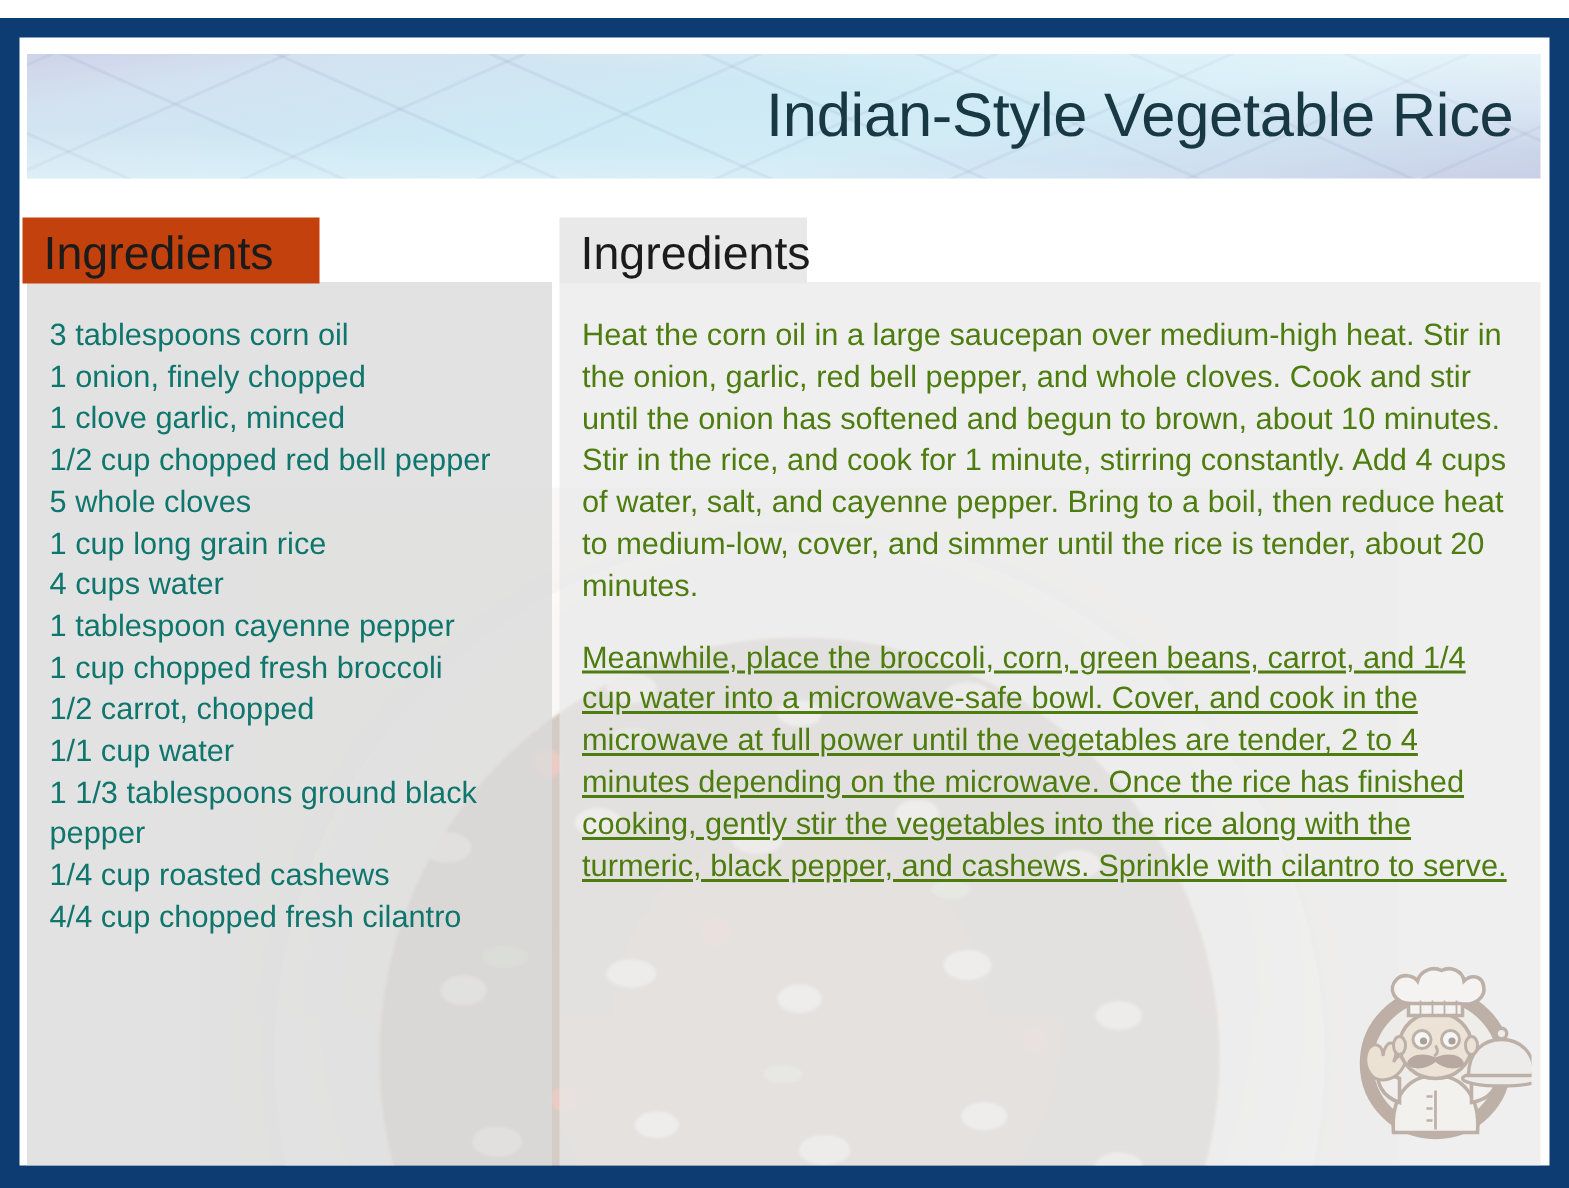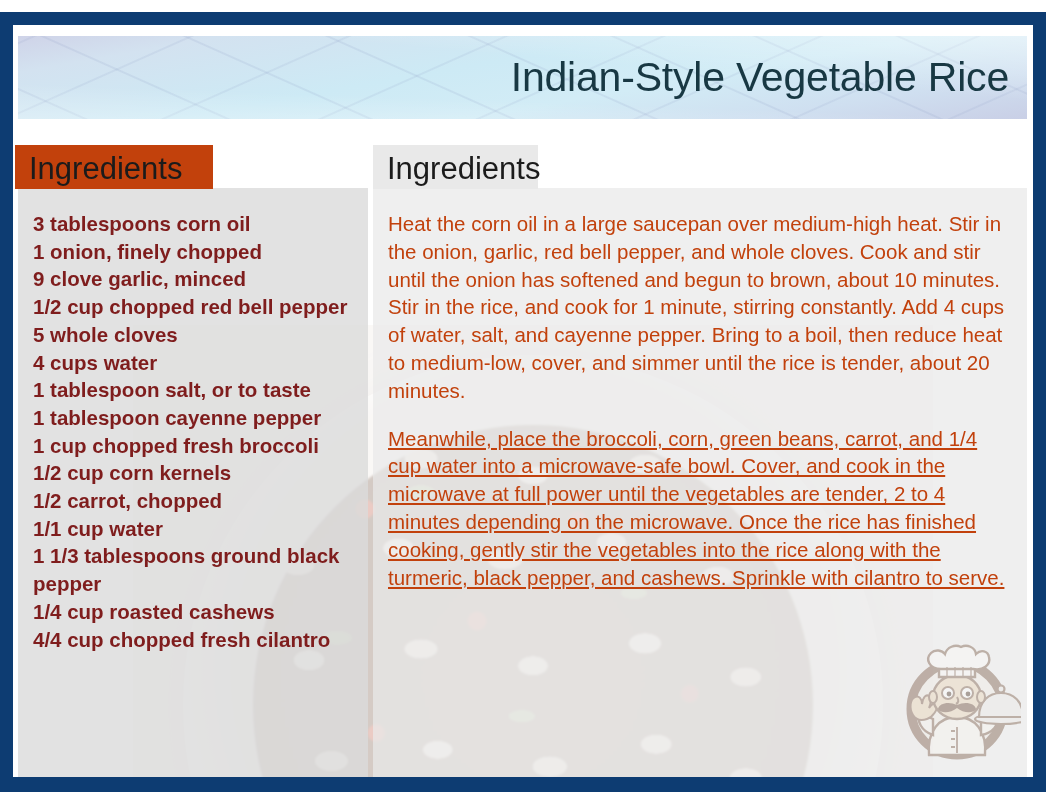--- a/index.html
+++ b/index.html
@@ -221,30 +221,29 @@
     box-sizing: border-box;
     overflow: hidden;
   }
 
   #ingredient-list {
     list-style: none;
     margin: 0;
     padding: 0;
     font-size: 20.5px;
     line-height: 1.352;
-    color: #7f1d1d;
-    font-weight: bold;
+    color: #0f766e;
   }
   #ingredient-list li { margin: 0; padding: 0; }
 
   .direction-paragraph {
     margin: 0 0 20px 0;
     font-size: 20.5px;
     line-height: 1.356;
-    color: #c2410c;
+    color: #4d7c0f;
   }
   .direction-paragraph:last-child { margin-bottom: 0; text-decoration: underline; }
 
   
   #chef-logo {
     position: absolute;
     right: 12px;
     bottom: 10px;
     width: 128px;
     height: 128px;
@@ -268,28 +267,27 @@
     <div id="title-banner">
       <div class="banner-sheen"></div>
       <div id="recipe-title" style="color: rgb(24, 56, 67);">Indian-Style Vegetable Rice</div>
     </div>
 
     <div id="ingredients-panel">
       <div class="panel-body">
         <ul id="ingredient-list">
             <li>3 tablespoons corn oil</li>
             <li>1 onion, finely chopped</li>
-            <li>9 clove garlic, minced</li>
+            <li>1 clove garlic, minced</li>
             <li>1/2 cup chopped red bell pepper</li>
             <li>5 whole cloves</li>
+            <li>1 cup long grain rice</li>
             <li>4 cups water</li>
-            <li>1 tablespoon salt, or to taste</li>
             <li>1 tablespoon cayenne pepper</li>
             <li>1 cup chopped fresh broccoli</li>
-            <li>1/2 cup corn kernels</li>
             <li>1/2 carrot, chopped</li>
             <li>1/1 cup water</li>
             <li>1 1/3 tablespoons ground black pepper</li>
             <li>1/4 cup roasted cashews</li>
             <li>4/4 cup chopped fresh cilantro</li>
           </ul>
       </div>
     </div>
     <div class="section-tab" id="tab-ingredients">
       <span>Ingredients</span>

